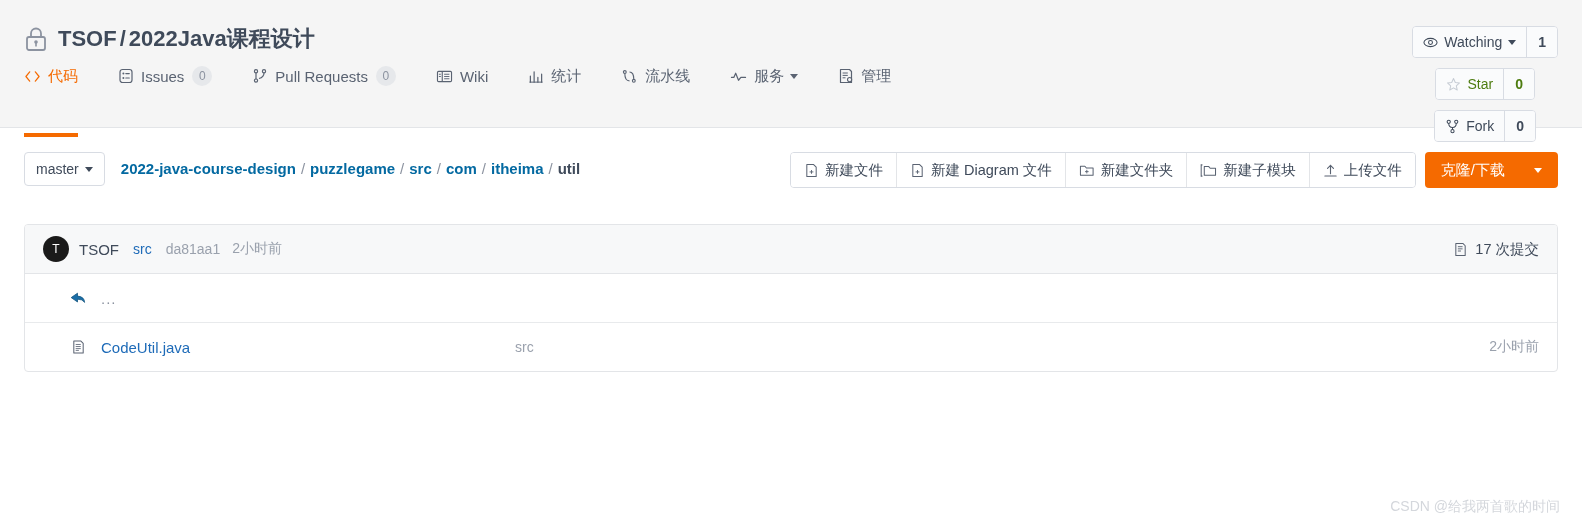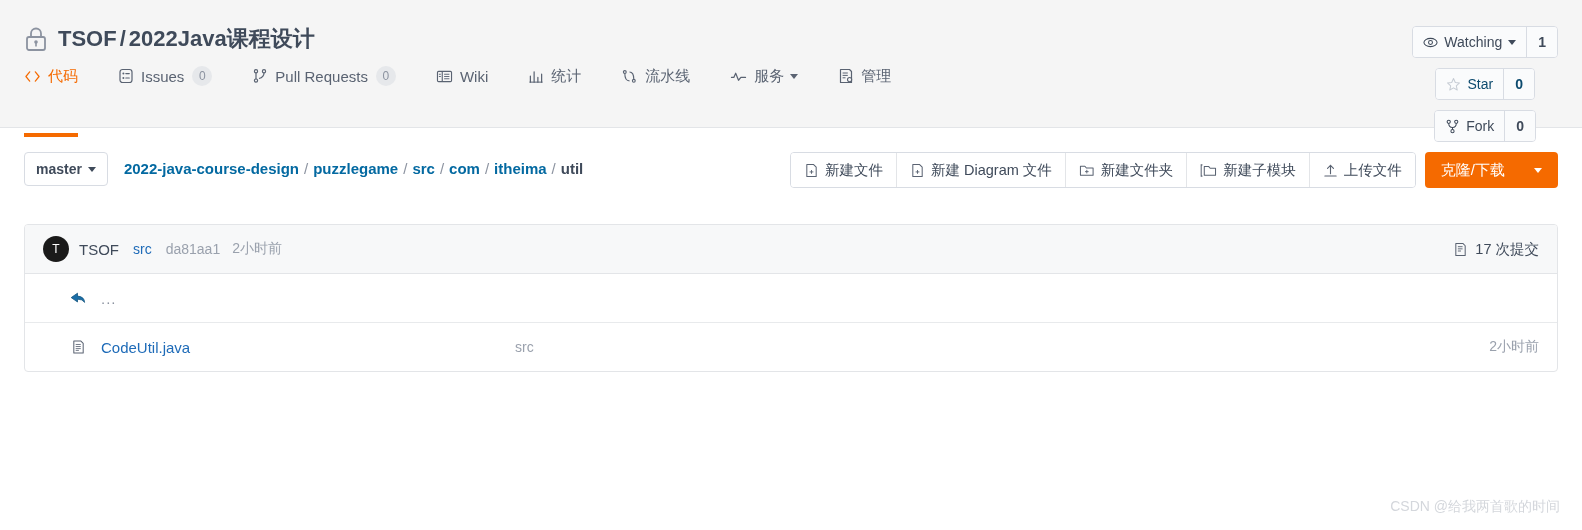--- a/index.html
+++ b/index.html
@@ -78,21 +78,21 @@
     background: #fafbfc;
     white-space: nowrap;
   }
   .btn-group .seg.count {
     border-left: 1px solid #d8dce3;
     font-weight: bold;
     padding: 0 11px;
   }
   .btn-group.disabled .seg,
   .btn-group.disabled .seg.count {
-    color: #0c4a6e;
+    color: #4d7c0f;
   }
   .seg svg { display:block; }
   .seg .ico { margin-right: 6px; display: flex; align-items: center; }
   .caret {
     display: inline-block;
     width: 0; height: 0;
     border-left: 4px solid transparent;
     border-right: 4px solid transparent;
     border-top: 5px solid currentColor;
     margin-left: 6px;
@@ -167,21 +167,20 @@
     height: 34px;
     display: flex;
     align-items: center;
     padding: 0 11px;
     font-size: 14px;
     color: #3f4a5a;
     white-space: nowrap;
     flex: 0 0 auto;
     box-sizing: border-box;
     cursor: pointer;
-    font-weight: bold;
   }
   .breadcrumb {
     margin-left: 16px;
     font-size: 15px;
     font-weight: bold;
     line-height: 34px;
     max-width: 560px;
     color: #1e6bb8;
   }
   .breadcrumb a {

